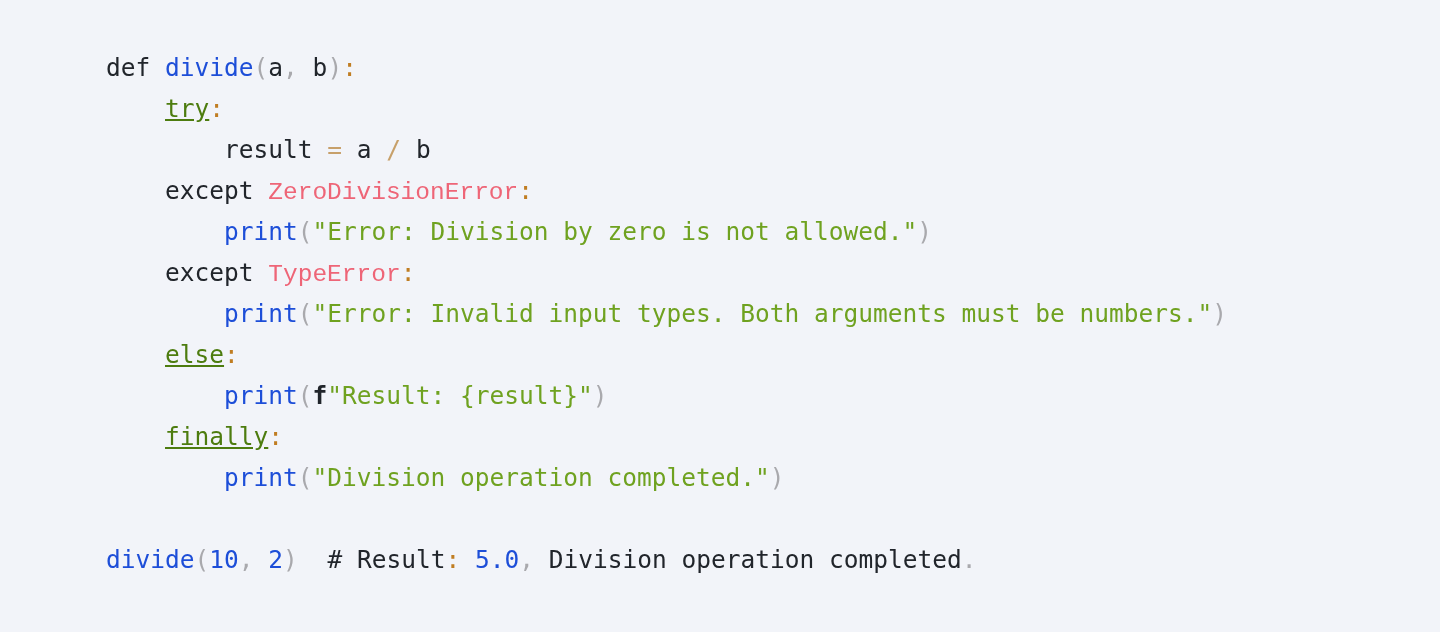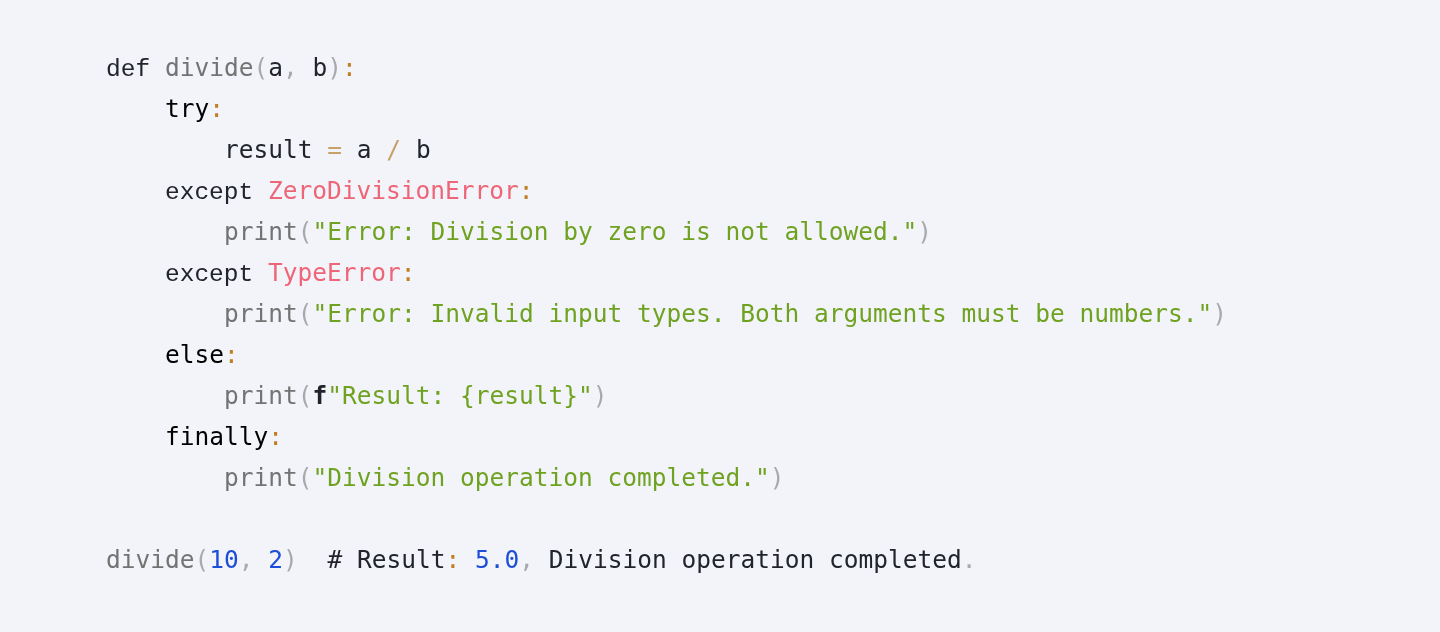--- a/index.html
+++ b/index.html
@@ -24,24 +24,24 @@
     -webkit-font-smoothing: antialiased;
   }
   .line {
     height: 41px;
     white-space: pre;
   }
   .line.blank { height: 41px; }
 
   
   .t-plain   { color: #21252b; }
-  .t-kw      { color: #000000; }           
-  .t-def     { color: #21252b; font-family: Liberation Mono, monospace; }           
-  .t-fn      { color: #737373; }           
-  .t-exc     { color: #ee6577; }           
+  .t-kw      { color: #4d7c0f; text-decoration: underline; }           
+  .t-def     { color: #21252b; }           
+  .t-fn      { color: #1d4ed8; }           
+  .t-exc     { color: #ee6577; font-family: Liberation Mono, monospace; }           
   .t-punc    { color: #a9a9ad; }           
   .t-colon   { color: #c07d22; }           
   .t-op      { color: #c7a06a; }           
   .t-str     { color: #6fa220; }           
   .t-num     { color: #1d4ed8; }           
   .t-fprefix { color: #21252b; font-weight: bold; }
   .t-comment { color: #21252b; }
   .t-comment-punc { color: #a9a9ad; }
   .t-comment-colon { color: #c07d22; }
 </style>

